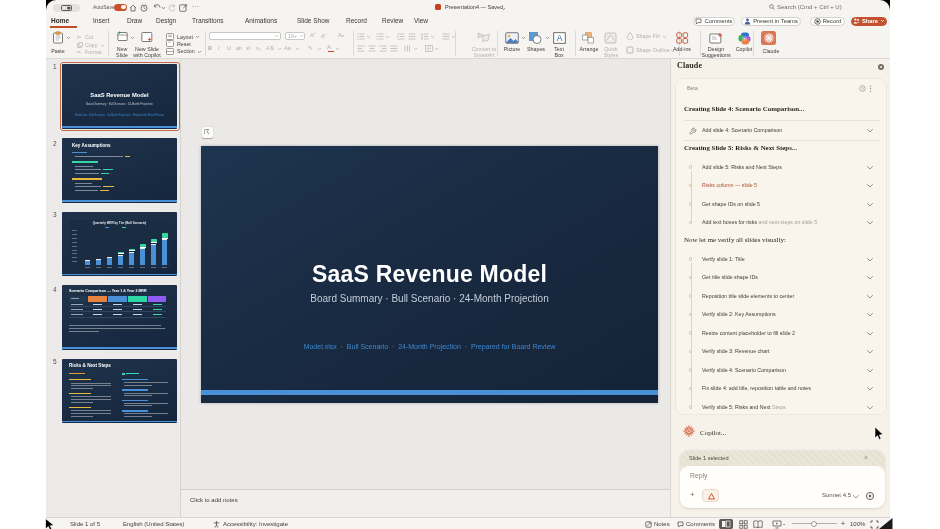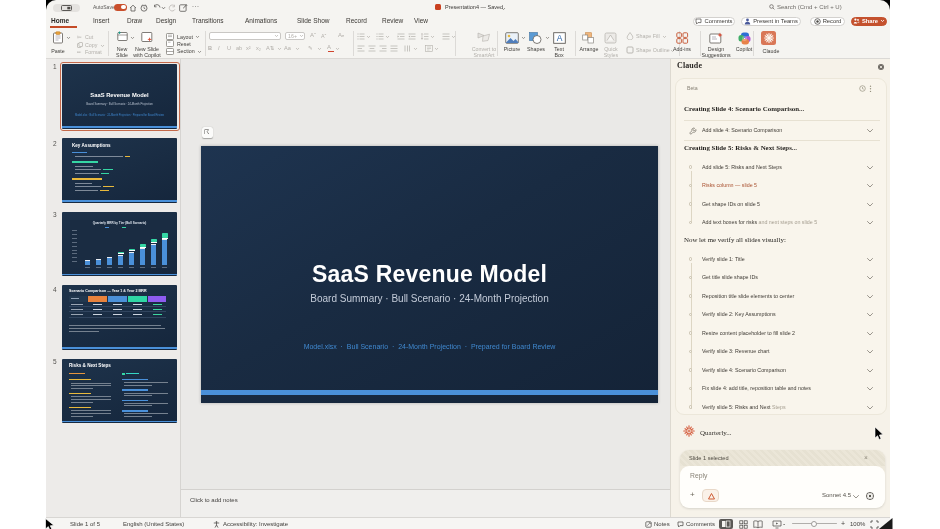--- a/index.html
+++ b/index.html
@@ -797,21 +797,21 @@
               <line transform="rotate(180 12 12)" x1="12" y1="7.6" x2="12" y2="1.5"></line>
               <line transform="rotate(210 12 12)" x1="12" y1="7.6" x2="12" y2="2.8"></line>
               <line transform="rotate(240 12 12)" x1="12" y1="7.6" x2="12" y2="2.8"></line>
               <line transform="rotate(270 12 12)" x1="12" y1="7.6" x2="12" y2="1.5"></line>
               <line transform="rotate(300 12 12)" x1="12" y1="7.6" x2="12" y2="2.8"></line>
               <line transform="rotate(330 12 12)" x1="12" y1="7.6" x2="12" y2="2.8"></line>
             </g>
             <circle cx="12" cy="12" r="1.9" fill="#d4593a"></circle>
           </svg>
         </div>
-<div class="abs serif" style="left:29px;top:369.5px;font-size:7px;color:#33302c">Quarterly...</div>
+<div class="abs serif" style="left:29px;top:369.5px;font-size:7px;color:#33302c">Copilot...</div>
 <div class="abs" style="left:203px;top:368px">
           <svg width="10" height="14" viewBox="0 0 10 14">
             <path d="M1 0 L1 11 L3.6 8.7 L5.2 12.5 L7 11.7 L5.4 8 L9 7.6 Z" fill="#000" stroke="#fff" stroke-width="0.6"></path>
           </svg>
         </div>
 <div class="abs" style="left:9px;top:391px;width:205px;height:58px;border-radius:9px;background:#eee9dc;box-shadow:0 1px 2.5px rgba(0,0,0,0.13)">
 <div class="abs" style="left:0;top:0;width:205px;height:16px;border-radius:9px 9px 0 0;background:repeating-linear-gradient(45deg,#ebe6d8 0 2.5px,#e6e1d2 2.5px 5px)"></div>
 <div class="abs" style="left:9px;top:4.5px;font-size:5.6px;color:#4f4b42">Slide 1 selected</div>
 <div class="abs" style="left:184px;top:3.5px;font-size:6.5px;color:#8a8578">×</div>
 <div class="abs" style="left:0;top:16px;width:205px;height:42px;border-radius:9px;background:#fffefb">

